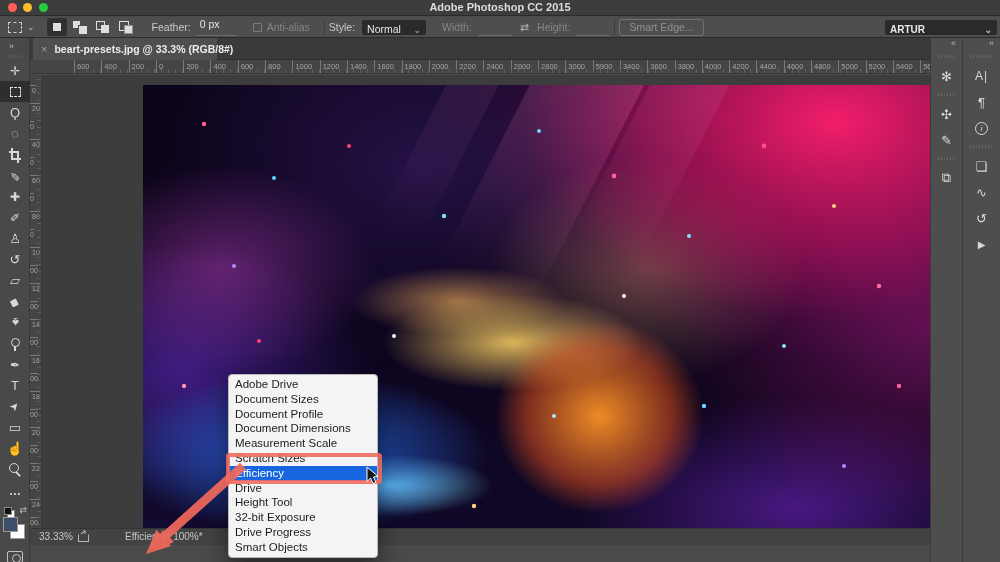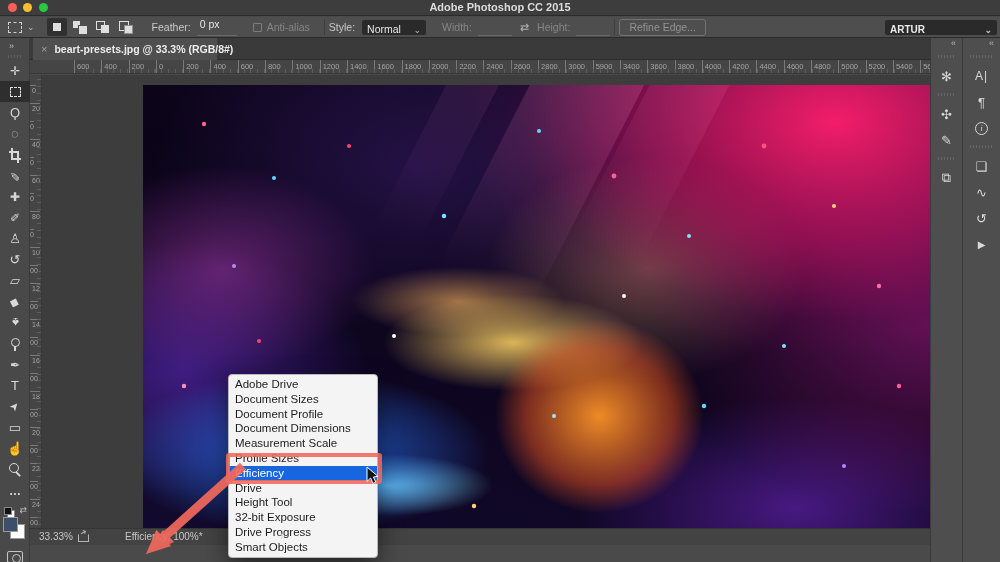--- a/index.html
+++ b/index.html
@@ -245,21 +245,21 @@
     <div class="dropdown style-dd">
       <span>Normal</span>
       <span class="chev">⌄</span>
     </div>
     <span class="olabel dim ml16">Width:</span>
     <span class="ofield ml6" style="min-width:34px"></span>
     <span class="swap-glyph ml8">⇄</span>
     <span class="olabel dim ml8">Height:</span>
     <span class="ofield ml6" style="min-width:34px"></span>
     <span class="sep ml12"></span>
-    <span class="refine-btn ml12">Refine Edge...</span>
+    <span class="refine-btn ml12">Smart Edge...</span>
     <div class="dropdown workspace-dd">
       <span>ARTUR</span>
       <span class="chev">⌄</span>
     </div>
   </div>
 
   <div class="toolbar">
     <div class="tb-expand">»</div>
     <div class="gripper"></div>
     <div class="tools">
@@ -567,21 +567,21 @@
         <span>Document Dimensions</span>
       </li>
 
       <li class="menu-item">
         <span class="chk"></span>
         <span>Measurement Scale</span>
       </li>
 
       <li class="menu-item">
         <span class="chk"></span>
-        <span>Profile Sizes</span>
+        <span>Scratch Sizes</span>
       </li>
 
       <li class="menu-item highlighted">
         <span class="chk">✓</span>
         <span>Efficiency</span>
       </li>
 
       <li class="menu-item">
         <span class="chk"></span>
         <span>Drive</span>

